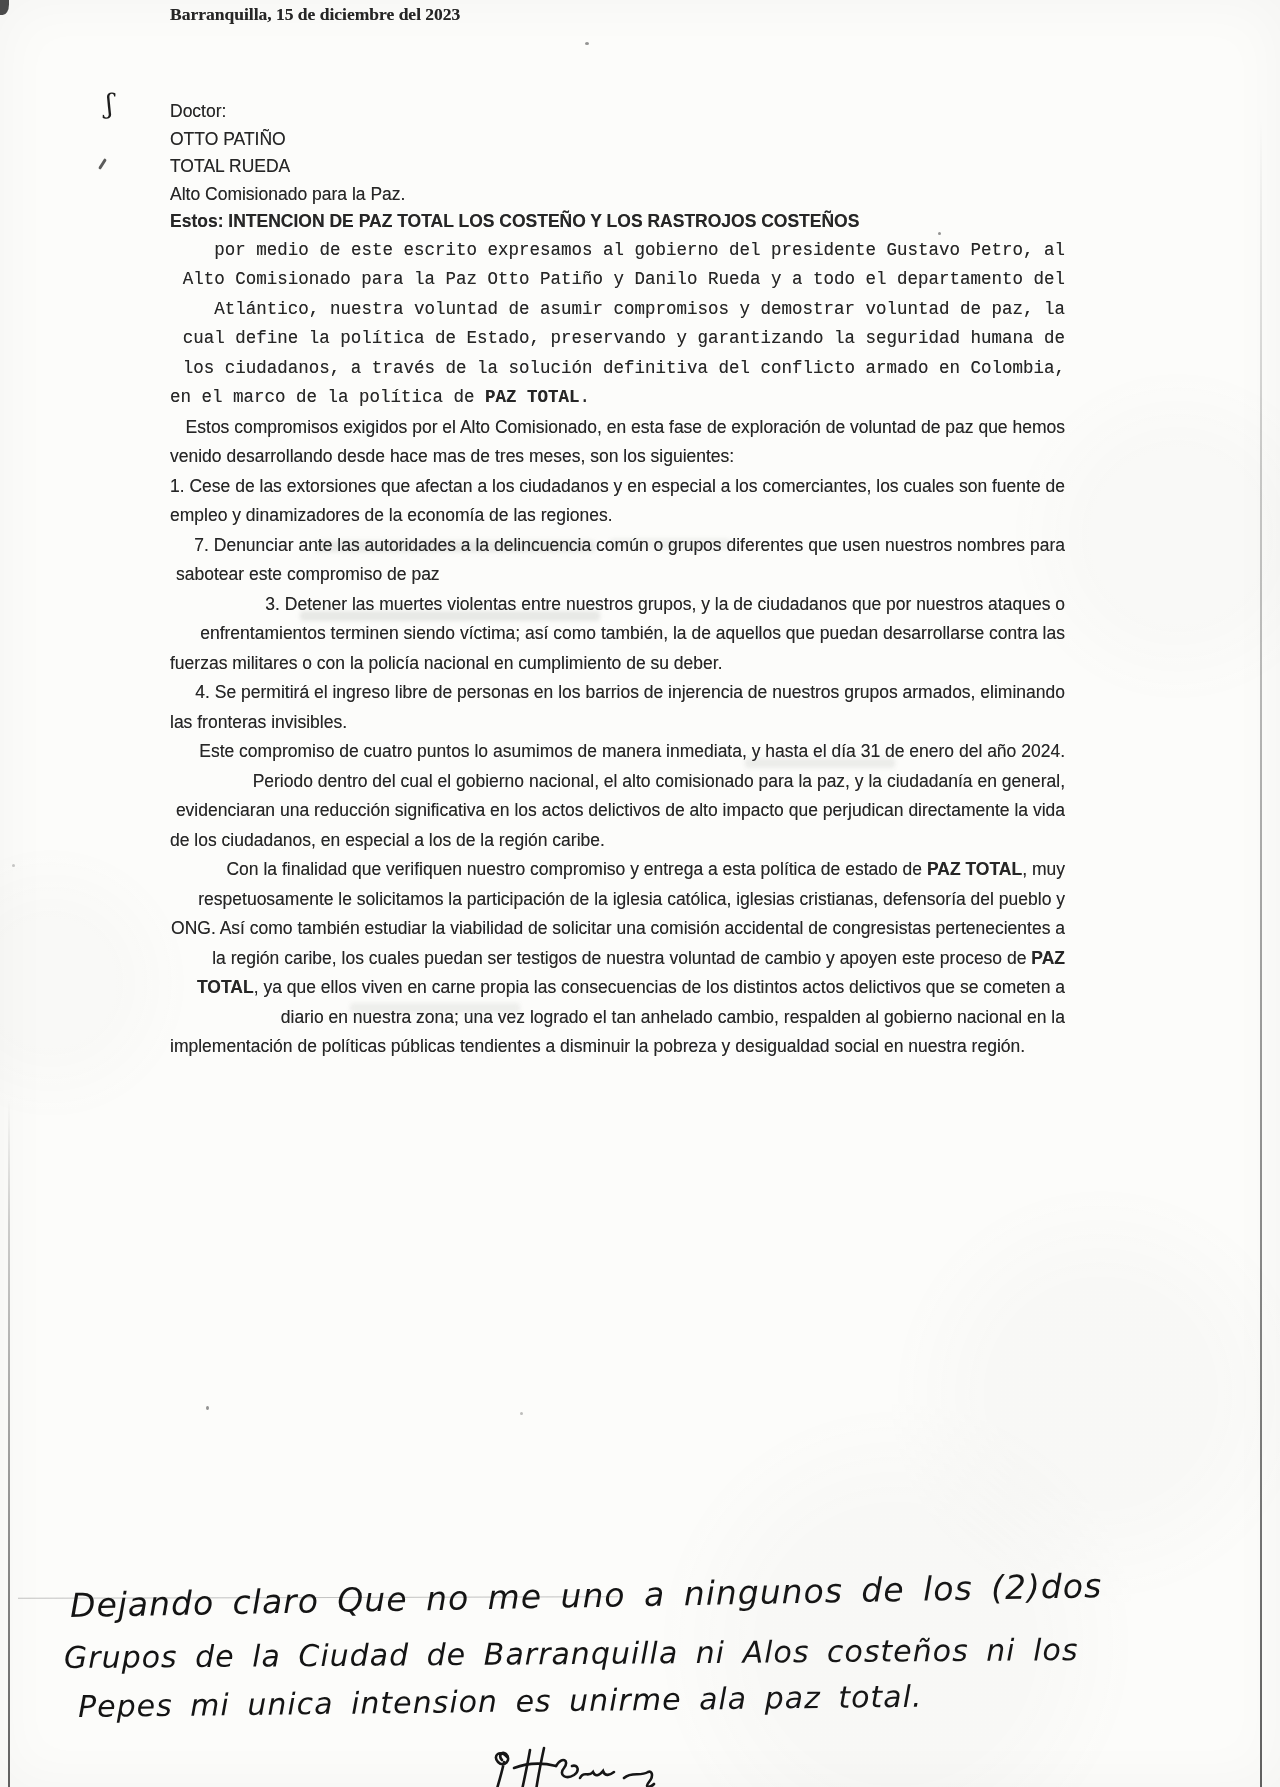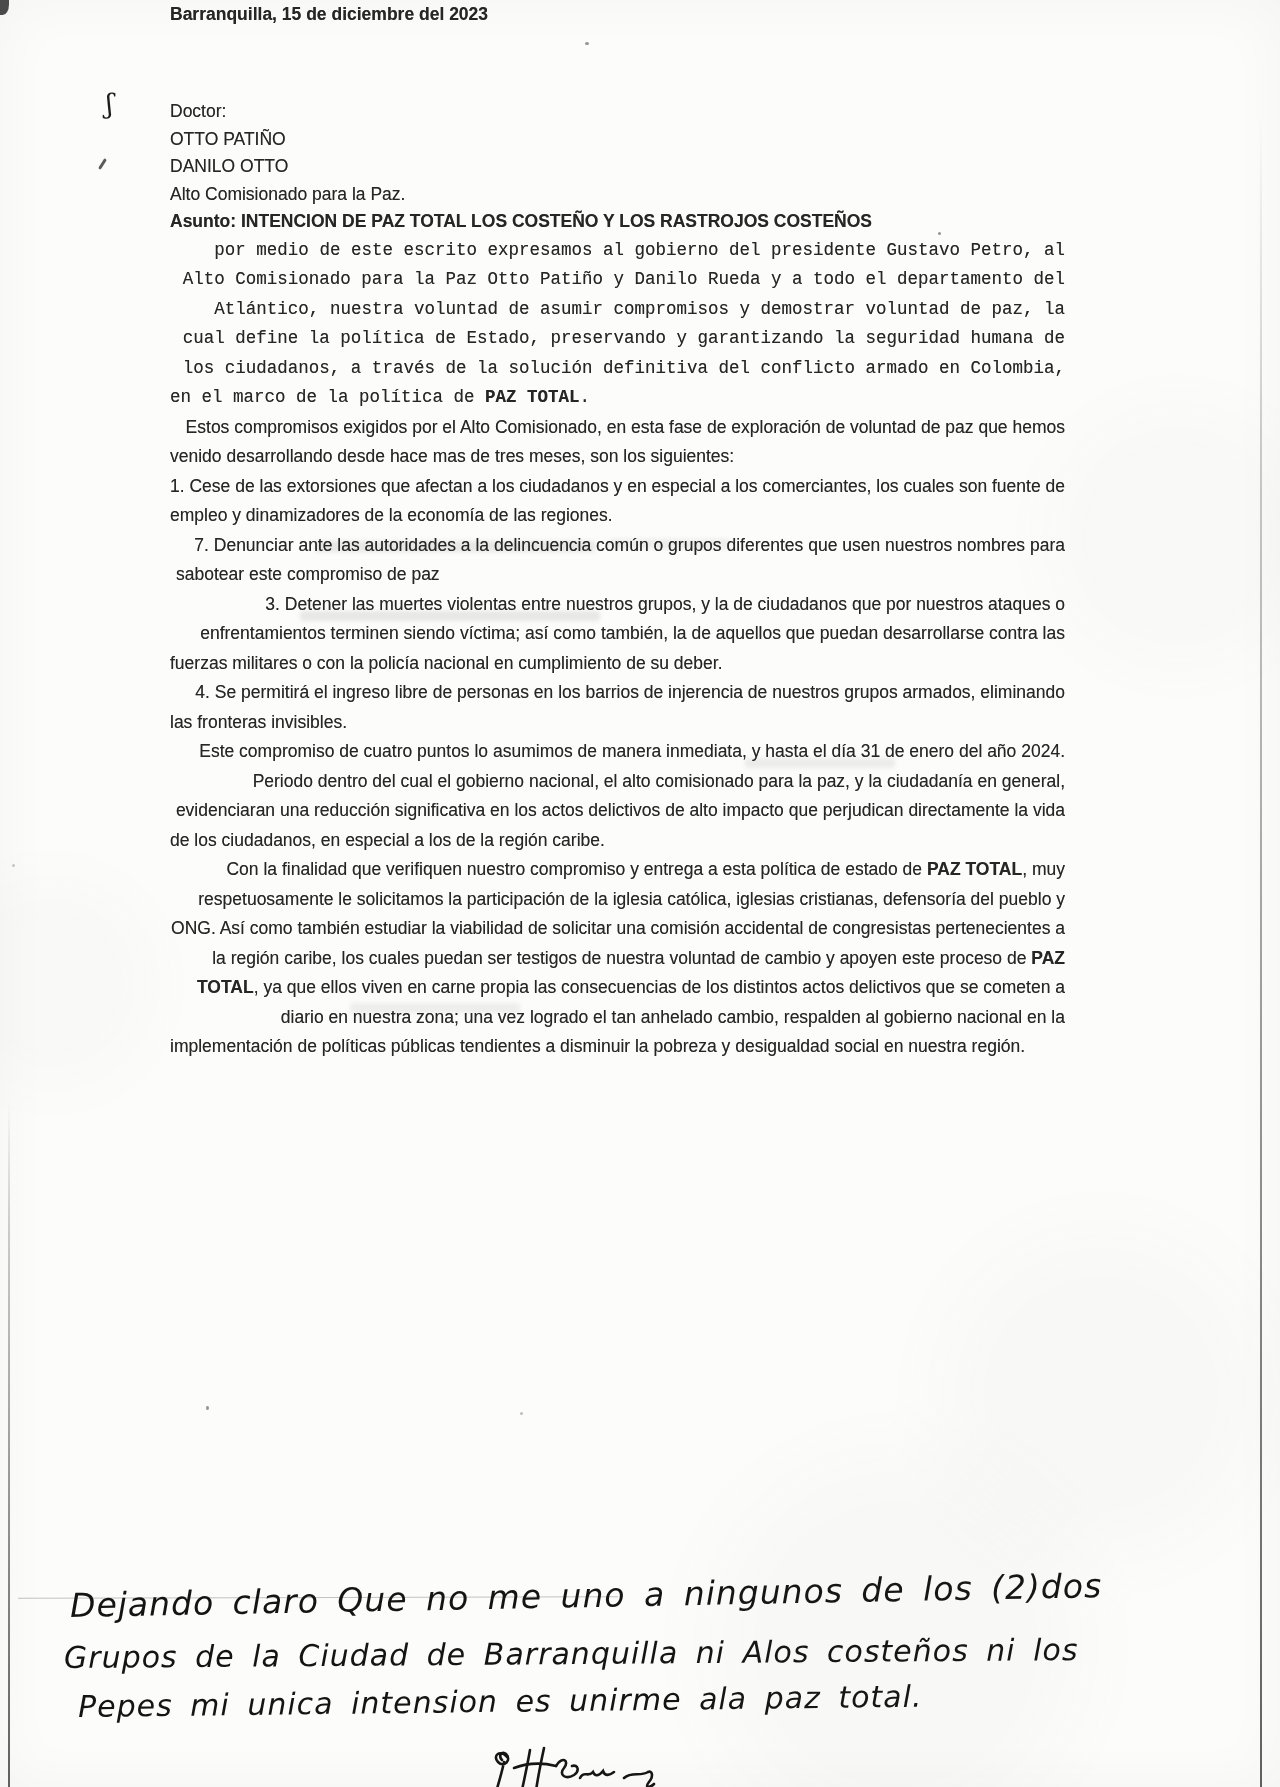--- a/index.html
+++ b/index.html
@@ -14,21 +14,21 @@
   }
   
   .letter{
     position:absolute;left:170px;top:0;width:895px;
     font-size:17.5px;line-height:29.5px;
     text-align:justify;
     -moz-text-align-last:left;text-align-last:left;
     text-shadow:0 0 0.6px rgba(20,20,20,0.45);
   }
   .letter p{margin:0;text-align:right;}
-  .date-line{margin-top:70px;font-weight:700;line-height:28px;}
+  .date-line{margin-top:70px;font-weight:700;line-height:28px;font-family:Liberation Serif, serif;}
   .recipient{margin-top:70px;line-height:27.5px;text-align:left;}
   .recipient .bold{font-weight:400;}
   .subject{font-weight:700;}
   .p1{margin-top:87px;font-family:Liberation Mono, monospace;}
   .p2{margin-top:22px;}
   .item-1{margin-top:11px;}
   .item-2{margin-top:16px;padding-left:6px;}
   .item-3{margin-top:19px;}
   .item-4{margin-top:11px;}
   .p3{margin-top:19px;}
@@ -97,23 +97,23 @@
   <div class="speck speck-3"></div>
   <div class="speck speck-4"></div>
   <div class="speck speck-5"></div>
 
   <div class="letter">
     <p class="date-line">Barranquilla, 15 de diciembre del 2023</p>
 
     <div class="recipient">
       <p>Doctor:</p>
       <p class="bold">OTTO PATIÑO</p>
-      <p class="bold">DANILO OTTO</p>
+      <p class="bold">TOTAL RUEDA</p>
       <p>Alto Comisionado para la Paz.</p>
-      <p class="subject"><span>Asunto:</span> <span>INTENCION DE PAZ TOTAL LOS COSTEÑO Y LOS RASTROJOS COSTEÑOS</span></p>
+      <p class="subject"><span>Estos:</span> <span>INTENCION DE PAZ TOTAL LOS COSTEÑO Y LOS RASTROJOS COSTEÑOS</span></p>
     </div>
 
     <p class="p1"><span>por medio de este escrito expresamos al gobierno del presidente Gustavo Petro, al Alto Comisionado para la Paz Otto Patiño y Danilo Rueda y a todo el departamento del Atlántico, nuestra voluntad de asumir compromisos y demostrar voluntad de paz, la cual define la política de Estado, preservando y garantizando la seguridad humana de los ciudadanos, a través de la solución definitiva del conflicto armado en Colombia, en el marco de la política de </span><span class="b">PAZ TOTAL</span><span>.</span></p>
 
     <p class="p2">Estos compromisos exigidos por el Alto Comisionado, en esta fase de exploración de voluntad de paz que hemos venido desarrollando desde hace mas de tres meses, son los siguientes:</p>
 
     <p class="item-1">1. Cese de las extorsiones que afectan a los ciudadanos y en especial a los comerciantes, los cuales son fuente de empleo y dinamizadores de la economía de las regiones.</p>
     <p class="item-2">7. Denunciar ante las autoridades a la delincuencia común o grupos diferentes que usen nuestros nombres para sabotear este compromiso de paz</p>
     <p class="item-3">3. Detener las muertes violentas entre nuestros grupos, y la de ciudadanos que por nuestros ataques o enfrentamientos terminen siendo víctima; así como también, la de aquellos que puedan desarrollarse contra las fuerzas militares o con la policía nacional en cumplimiento de su deber.</p>
     <p class="item-4">4. Se permitirá el ingreso libre de personas en los barrios de injerencia de nuestros grupos armados, eliminando las fronteras invisibles.</p>

